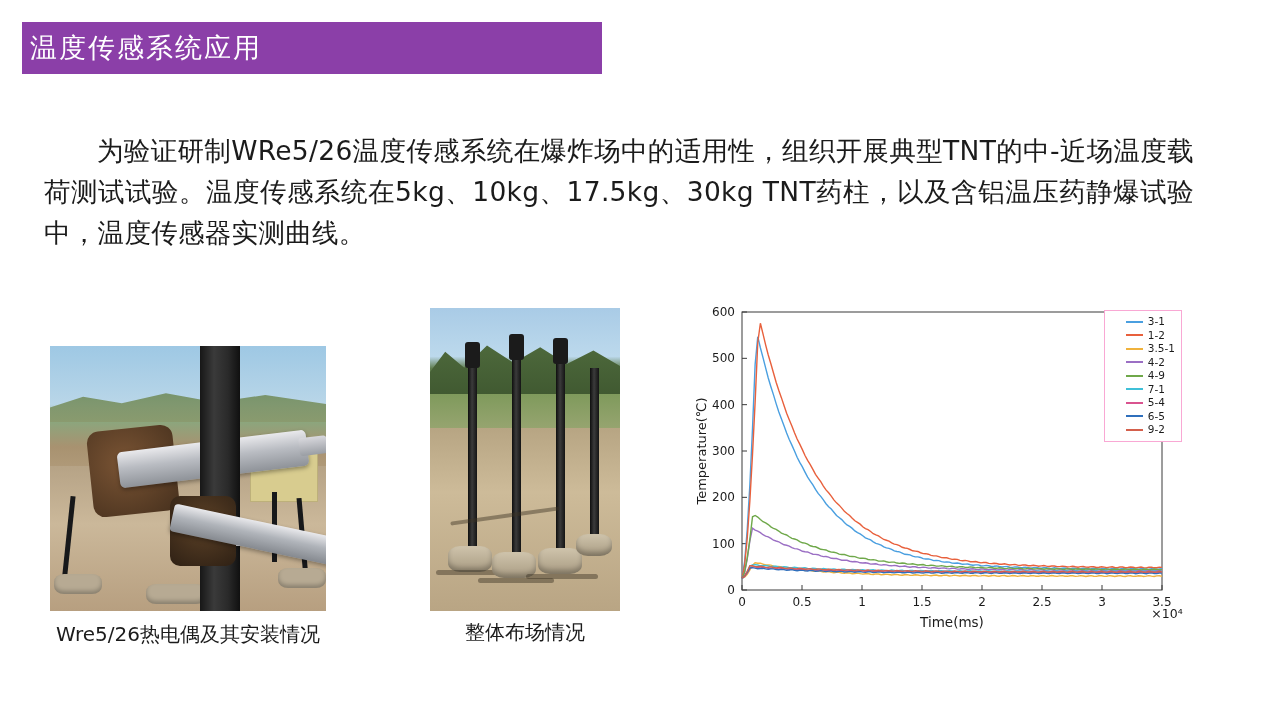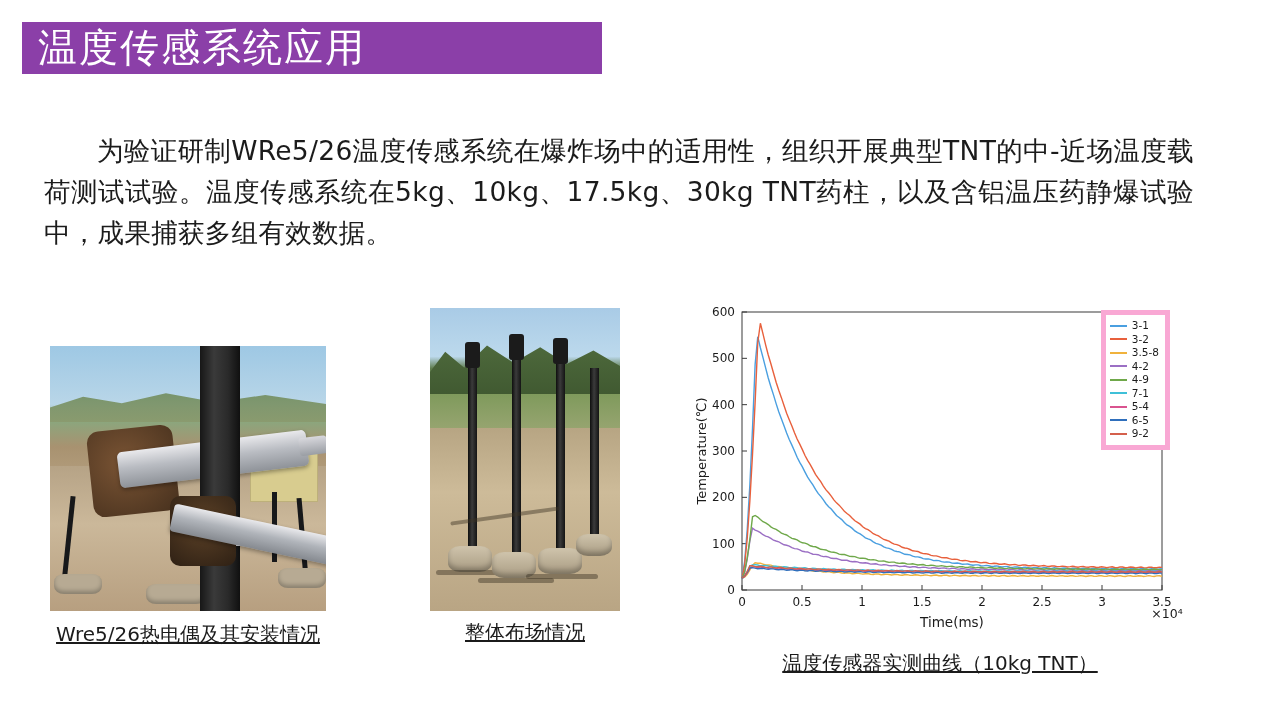--- a/index.html
+++ b/index.html
@@ -21,23 +21,23 @@
     left: 22px;
     top: 22px;
     width: 580px;
     height: 52px;
     background: #8B3FA8;
     display: flex;
     align-items: center;
   }
   #title-bar .title-text {
     color: #ffffff;
-    font-size: 39px;
+    font-size: 27px;
     letter-spacing: 2px;
-    padding-left: 16px;
+    padding-left: 8px;
     font-family: "DejaVu Sans", sans-serif;
   }
 
   
   #body-paragraph {
     position: absolute;
     left: 44px;
     top: 130px;
     width: 1150px;
     font-size: 26.5px;
@@ -53,21 +53,20 @@
   .figure {
     position: absolute;
   }
   .caption {
     text-align: center;
     font-size: 20px;
     color: #1b1b1b;
     font-family: "DejaVu Sans", sans-serif;
     margin-top: 10px;
     white-space: nowrap;
-    text-decoration: underline;
   }
 
   
   #figure-1 { left: 50px; top: 346px; }
   #photo-1 {
     width: 276px;
     height: 265px;
     position: relative;
     overflow: hidden;
     background: linear-gradient(#9ec8e4 0%, #b9d6e8 22%, #8aa77e 28%, #a89270 38%, #b9a383 55%, #c5b193 75%, #b8a086 100%);
@@ -174,45 +173,45 @@
   #chart-box {
     width: 500px;
     height: 340px;
     position: relative;
     background: #ffffff;
   }
   #chart-svg { display: block; }
 
   .legend-box {
     position: absolute;
-    right: 20px;
+    right: 8px;
     top: 10px;
-    border: 5px solid #f9a8d4;
+    border: 1px solid #f9a8d4;
     background: #ffffff;
-    padding: 4px 6px 4px 4px;
+    padding: 4px 6px 4px 21px;
     font-size: 10.5px;
     font-family: "DejaVu Sans", sans-serif;
     line-height: 13.5px;
   }
   .legend-row { display: flex; align-items: center; height: 13.5px; }
   .legend-swatch { width: 17px; height: 2px; margin-right: 5px; }
   .legend-label { color: #1b1b1b; }
 
   #caption-1 { width: 276px; }
   #caption-2 { width: 190px; margin-top: 8px; }
   #caption-3 { width: 500px; }
 </style>
 </head>
 <body>
 
 <div id="title-bar">
   <span class="title-text">温度传感系统应用</span>
 </div>
 
-<div id="body-paragraph">为验证研制WRe5/26温度传感系统在爆炸场中的适用性，组织开展典型TNT的中-近场温度载荷测试试验。温度传感系统在5kg、10kg、17.5kg、30kg TNT药柱，以及含铝温压药静爆试验中，成果捕获多组有效数据。</div>
+<div id="body-paragraph">为验证研制WRe5/26温度传感系统在爆炸场中的适用性，组织开展典型TNT的中-近场温度载荷测试试验。温度传感系统在5kg、10kg、17.5kg、30kg TNT药柱，以及含铝温压药静爆试验中，温度传感器实测曲线。</div>
 
 <div class="figure" id="figure-1">
   <div id="photo-1">
     <div class="sky-hill"></div>
     <div class="ground"></div>
     <div class="yellow-box"></div>
     <div class="stake" style="left:16px; top:150px; height:88px; transform:rotate(6deg);"></div>
     <div class="stake" style="left:250px; top:152px; height:80px; transform:rotate(-5deg);"></div>
     <div class="stake" style="left:222px; top:146px; height:70px;"></div>
     <div class="sandbag" style="left:4px; top:228px;"></div>
@@ -315,25 +314,25 @@
       <text id="x-exponent-label" x="477" y="318" font-family="DejaVu Sans, sans-serif" font-size="12.5" fill="#1b1b1b" text-anchor="middle">×10⁴</text>
       <text id="y-axis-label" x="16" y="151" font-family="DejaVu Sans, sans-serif" font-size="13" fill="#1b1b1b" text-anchor="middle" transform="rotate(-90 16 151)">Temperature(℃)</text>
     </svg>
     <div class="legend-box" id="chart-legend">
         <div class="legend-row">
           <span class="legend-swatch" style="background: rgb(74, 159, 224);"></span>
           <span class="legend-label">3-1</span>
         </div>
         <div class="legend-row">
           <span class="legend-swatch" style="background: rgb(232, 96, 60);"></span>
-          <span class="legend-label">3-2</span>
+          <span class="legend-label">1-2</span>
         </div>
         <div class="legend-row">
           <span class="legend-swatch" style="background: rgb(240, 178, 60);"></span>
-          <span class="legend-label">3.5-8</span>
+          <span class="legend-label">3.5-1</span>
         </div>
         <div class="legend-row">
           <span class="legend-swatch" style="background: rgb(155, 111, 196);"></span>
           <span class="legend-label">4-2</span>
         </div>
         <div class="legend-row">
           <span class="legend-swatch" style="background: rgb(111, 168, 74);"></span>
           <span class="legend-label">4-9</span>
         </div>
         <div class="legend-row">
@@ -347,14 +346,13 @@
         <div class="legend-row">
           <span class="legend-swatch" style="background: rgb(47, 111, 188);"></span>
           <span class="legend-label">6-5</span>
         </div>
         <div class="legend-row">
           <span class="legend-swatch" style="background: rgb(212, 96, 76);"></span>
           <span class="legend-label">9-2</span>
         </div>
       </div>
   </div>
-  <div class="caption" id="caption-3">温度传感器实测曲线（10kg TNT）</div>
 </div>
 
 </body></html>

